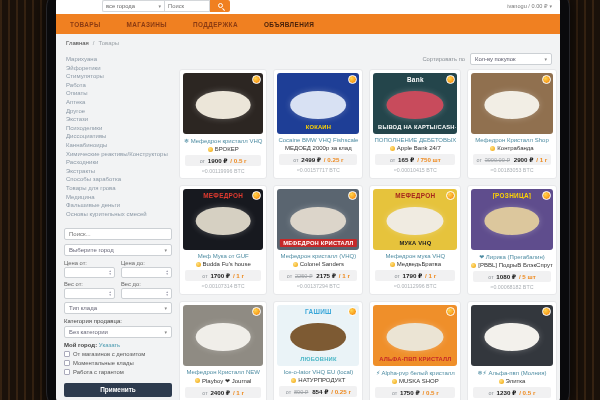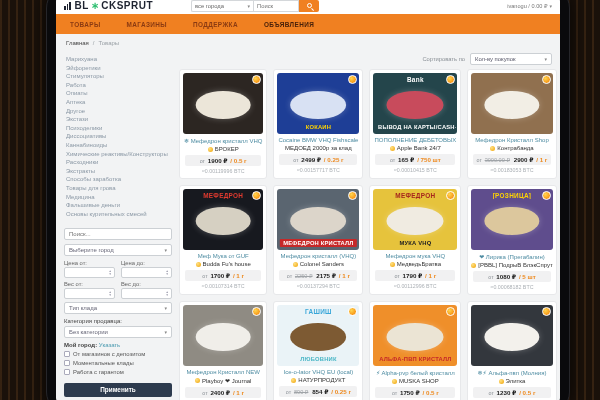--- a/index.html
+++ b/index.html
@@ -94,30 +94,20 @@
   .p-qty{ font-weight:800; color:#ee8a1f; margin-left:1px; }
   .btc{ text-align:center; font-size:5.3px; color:#abb0b5; margin-bottom:2px; white-space:nowrap; overflow:hidden; }
 </style>
 </head>
 <body>
 
 <div class="tablet">
  <div class="screen">
 
   <div class="hdr">
-    <div class="logo">
-      <span class="logo-bars">
-            <i></i>
-            <i></i>
-            <i></i>
-          </span>
-      <span class="logo-txt">BL</span>
-      <span class="logo-star">∗</span>
-      <span class="logo-txt">CKSPRUT</span>
-    </div>
     <div class="srch">
       <div class="city-dd">
         <span>все города</span>
         <span class="caret">▾</span>
       </div>
       <input class="hdr-input" placeholder="Поиск" style="">
       <button class="srch-btn">
             <span class="lens"></span>
           </button>
     </div>

